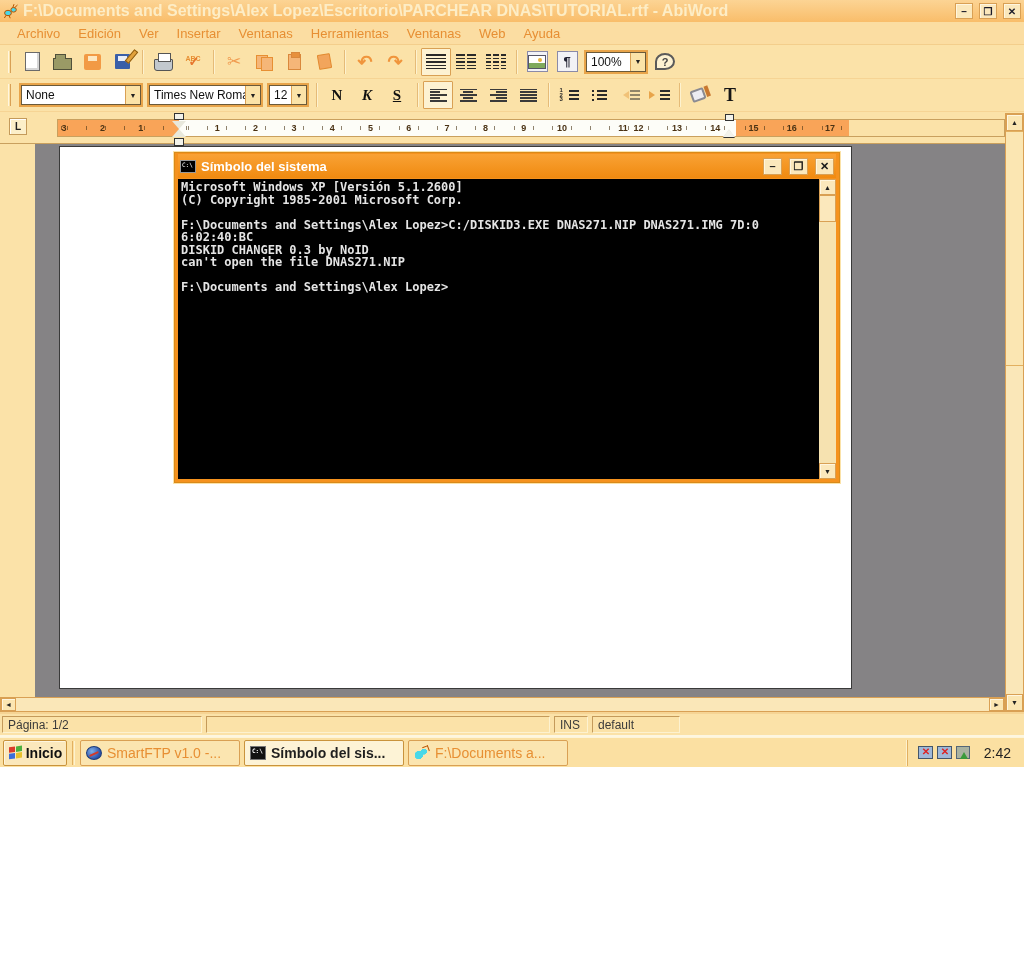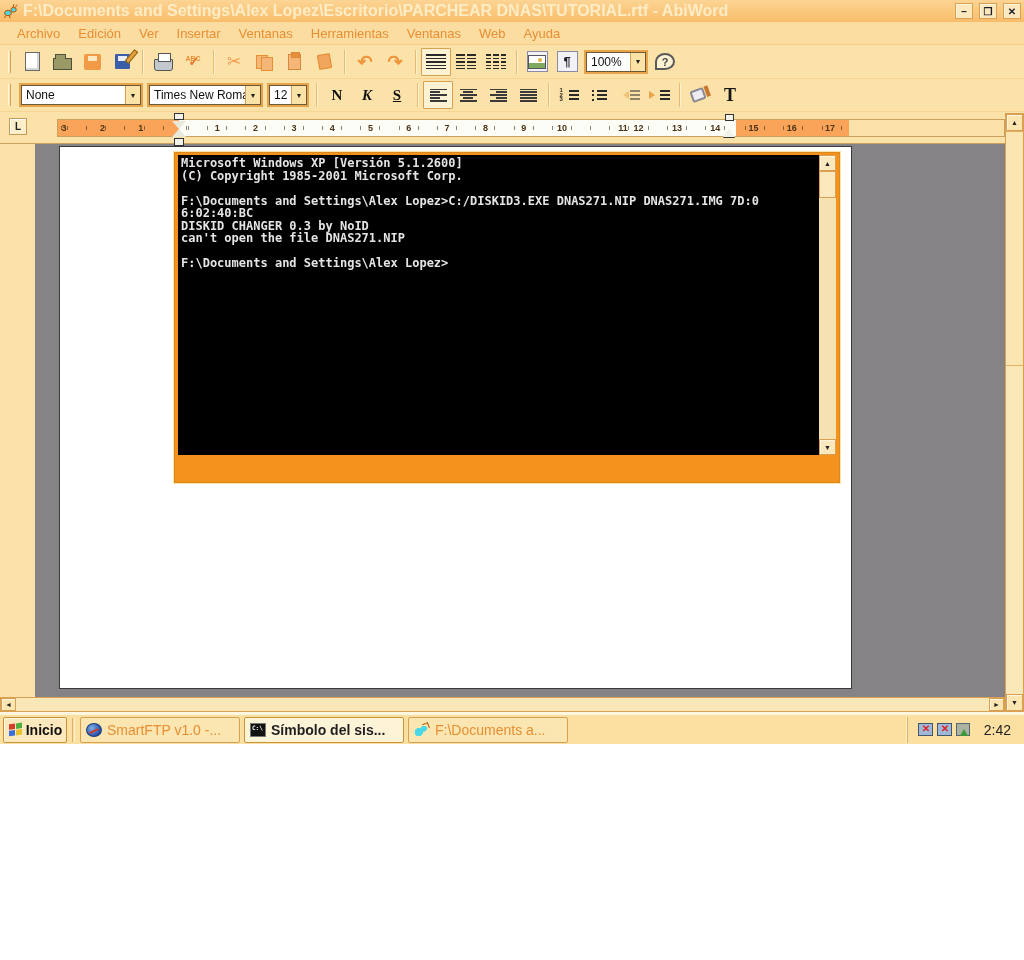--- a/index.html
+++ b/index.html
@@ -453,20 +453,26 @@
       <div class="graybg"></div>
       <div class="page"></div>
     </div>
 
     <div class="hscroll">
       <span class="sbtn arr-l"></span>
       <span class="hspacer"></span>
       <span class="sbtn arr-r"></span>
     </div>
 
+    <div class="statusbar">
+      <span class="scell sc-page">Página: 1/2</span>
+      <span class="scell sc-msg"></span>
+      <span class="scell sc-ins">INS</span>
+      <span class="scell sc-style">default</span>
+    </div>
   </div>
 
   <div class="vscroll">
     <span class="vbtn arr-u"></span>
     <span class="vthumb"></span>
     <span class="vspacer"></span>
     <span class="vbtn arr-d"></span>
   </div>
 
   <div class="deskgap"></div>
@@ -502,20 +508,27 @@
       <span style="display:flex;gap:4px;align-items:center;">
           <span class="tray-network-disconnected"></span>
           <span class="tray-network-disconnected"></span>
           <span class="tray-removable-device"></span>
         </span>
       <span class="clock">2:42</span>
     </span>
   </div>
 
   <div class="console">
+    <div class="ctitle">
+      <span class="cicon">C:\</span>
+      <span class="ctext">Símbolo del sistema</span>
+      <span class="cbtn gly-min"></span>
+      <span class="cbtn gly-max"></span>
+      <span class="cbtn gly-close"></span>
+    </div>
     <div class="cbody">
       <div class="cout"><div class="cline">Microsoft Windows XP [Versión 5.1.2600]</div><div class="cline">(C) Copyright 1985-2001 Microsoft Corp.</div><div class="cline"></div><div class="cline">F:\Documents and Settings\Alex Lopez&gt;C:/DISKID3.EXE DNAS271.NIP DNAS271.IMG 7D:0</div><div class="cline">6:02:40:BC</div><div class="cline">DISKID CHANGER 0.3 by NoID</div><div class="cline">can't open the file DNAS271.NIP</div><div class="cline"></div><div class="cline">F:\Documents and Settings\Alex Lopez&gt;</div></div>
       <div class="cscroll">
         <span class="csbtn arr-u"></span>
         <span class="csthumb"></span>
         <span class="csspacer"></span>
         <span class="csbtn arr-d"></span>
       </div>
     </div>
   </div>

